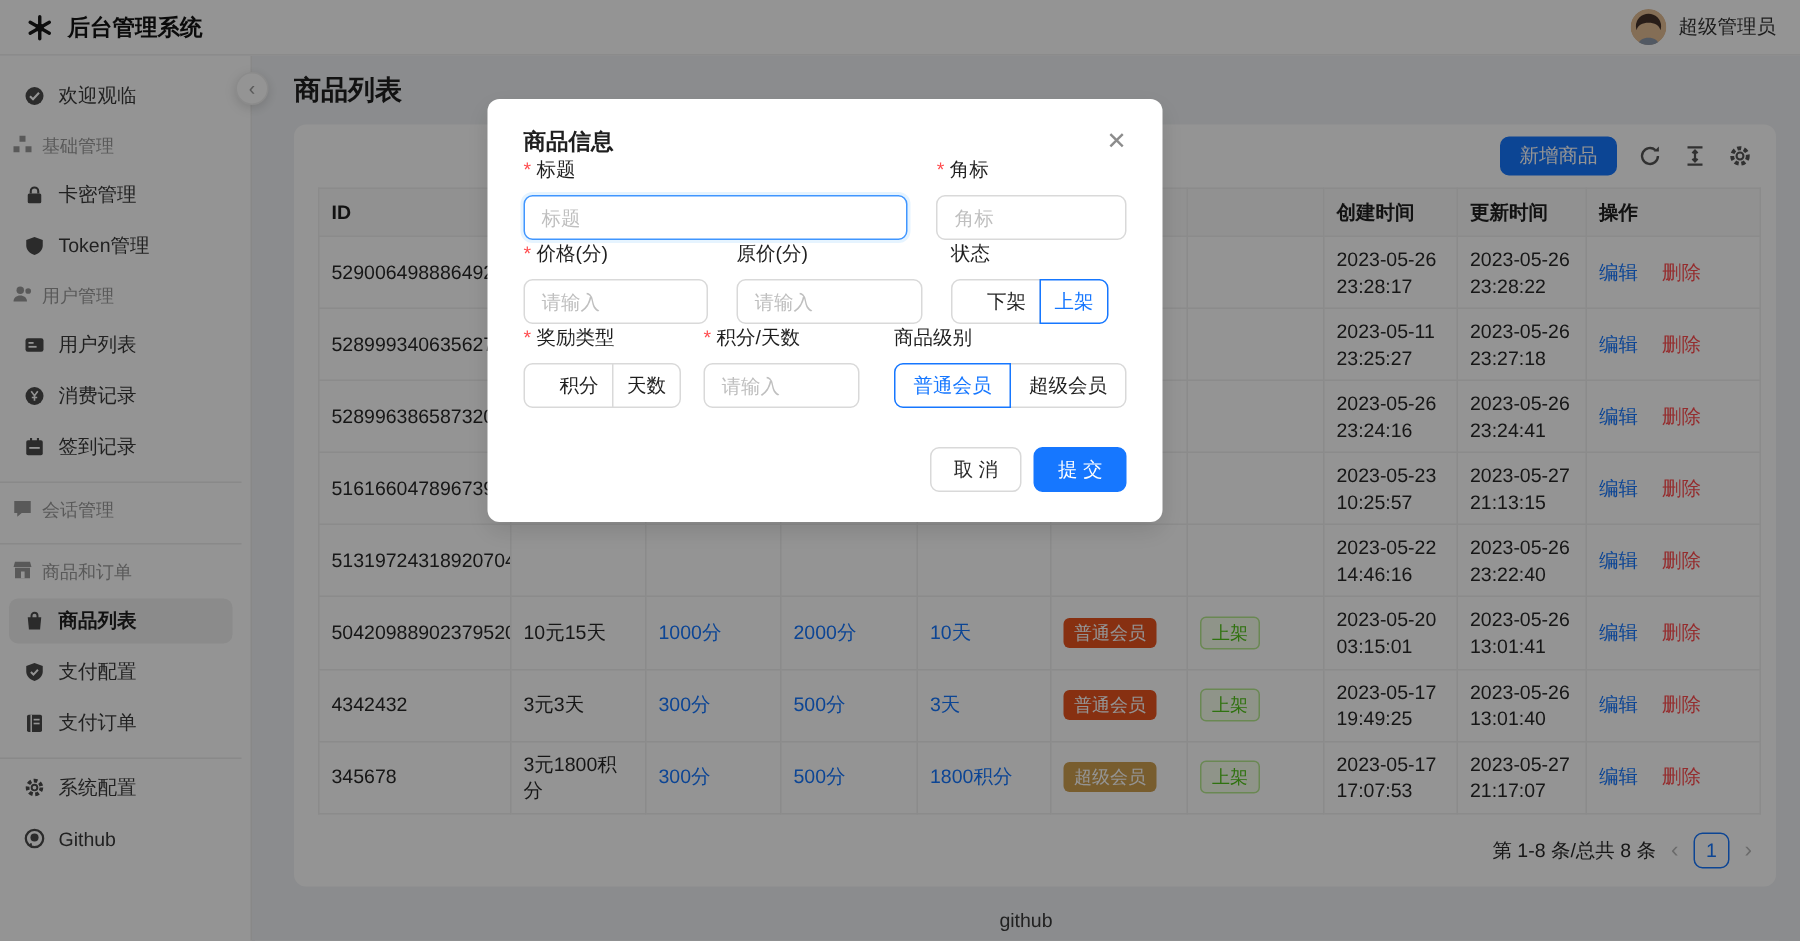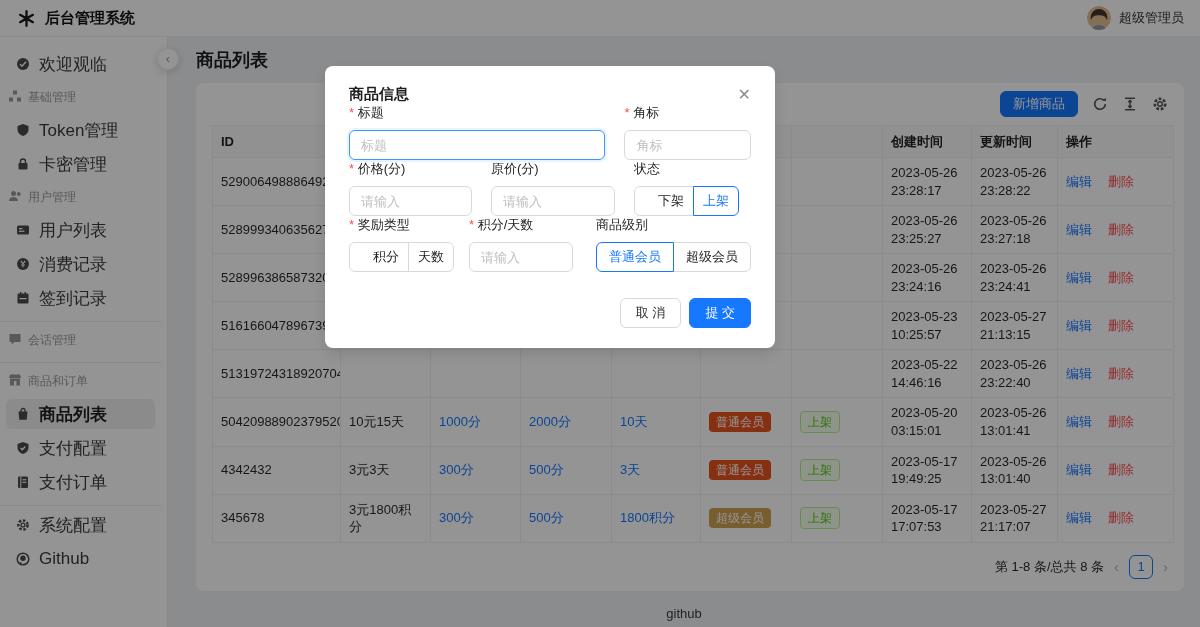--- a/index.html
+++ b/index.html
@@ -10,21 +10,21 @@
   .hd { position:fixed; top:0; left:0; right:0; height:37px; background:#fff; border-bottom:1px solid #f0f0f0;
         display:flex; align-items:center; justify-content:space-between; padding:0 16px; z-index:10;text-align:right; }
   .brand { display:flex; align-items:center; gap:8px; font-size:15px; font-weight:700; color:#141414; }
   .logo svg { display:block; }
   .user { display:flex; align-items:center; gap:8px; font-size:13px; color:#333; cursor:pointer; }
   .avatar { width:24px; height:24px; border-radius:50%; overflow:hidden; display:block; }
 
   
   .sb { position:fixed; top:37px; left:0; bottom:0; width:168px; background:#fff; border-right:1px solid #ebebeb; padding:8px 6px 0 0; z-index:5; }
   .sitem { height:30px; margin:4px 6px; padding:0 8px 0 10px; display:flex; align-items:center; gap:9px;
-           font-size:17px; color:#3a3a3a; border-radius:6px; cursor:pointer; }
+           font-size:13px; color:#3a3a3a; border-radius:6px; cursor:pointer; }
   .sitem.act { background:#efefef; font-weight:700; color:#1f1f1f; }
   .ssec { height:22px; margin-top:10px; padding:0 8px 0 8px; display:flex; align-items:flex-start; gap:6px; font-size:12px; color:#9a9a9a; }
   .sic { display:inline-flex; }
   .sdiv { border-top:1px solid #ececec; margin:8px 0 2px 0; }
 
   
   .main { margin-left:168px; padding-top:37px; height:627px; position:relative; }
   .ph { height:46px; display:flex; align-items:center; padding-left:28px; }
   .title { font-size:18px; font-weight:700; color:#1f1f1f; }
   .collapse { position:absolute; left:-11px; top:48px; width:22px; height:22px; border-radius:50%; background:#fff;
@@ -134,33 +134,33 @@
           <rect x="5" y="1.5" width="4" height="4" fill="#9a9a9a"></rect>
           <rect x="1" y="8.5" width="4" height="4" fill="#9a9a9a"></rect>
           <rect x="9" y="8.5" width="4" height="4" fill="#9a9a9a"></rect>
         </svg>
       </span>
       <span class="slb">基础管理</span>
     </div>
     <div class="sitem">
       <span class="sic">
         <svg width="14" height="14" viewBox="0 0 14 14">
-          <path d="M7 1l5.5 2v3.5c0 3.2-2.2 5.4-5.5 6.5C3.7 11.9 1.5 9.7 1.5 6.5V3z" fill="#4a4a4a"></path>
-        </svg>
-      </span>
-      <span class="slb">Token管理</span>
-    </div>
-    <div class="sitem">
-      <span class="sic">
-        <svg width="14" height="14" viewBox="0 0 14 14">
           <rect x="2.5" y="6" width="9" height="6.5" rx="1" fill="#4a4a4a"></rect>
           <path d="M4.5 6V4.5a2.5 2.5 0 015 0V6" stroke="#4a4a4a" stroke-width="1.4" fill="none"></path>
         </svg>
       </span>
       <span class="slb">卡密管理</span>
+    </div>
+    <div class="sitem">
+      <span class="sic">
+        <svg width="14" height="14" viewBox="0 0 14 14">
+          <path d="M7 1l5.5 2v3.5c0 3.2-2.2 5.4-5.5 6.5C3.7 11.9 1.5 9.7 1.5 6.5V3z" fill="#4a4a4a"></path>
+        </svg>
+      </span>
+      <span class="slb">Token管理</span>
     </div>
     <div class="ssec">
       <span class="sic">
         <svg width="14" height="14" viewBox="0 0 14 14">
           <circle cx="5.5" cy="4.5" r="2.5" fill="#9a9a9a"></circle>
           <path d="M1 12c0-2.5 2-4 4.5-4S10 9.5 10 12z" fill="#9a9a9a"></path>
           <circle cx="10.8" cy="5" r="1.9" fill="#9a9a9a"></circle>
         </svg>
       </span>
       <span class="slb">用户管理</span>
@@ -336,21 +336,21 @@
               <td class="act-cell"><span class="link">编辑</span><span class="rlink">删除</span></td>
             </tr>
             <tr>
               <td>52899934063562752</td>
               <td></td>
               <td></td>
               <td></td>
               <td></td>
               <td></td>
               <td></td>
-              <td>2023-05-26 23:25:27</td>
+              <td>2023-05-11 23:25:27</td>
               <td>2023-05-26 23:27:18</td>
               <td class="act-cell"><span class="link">编辑</span><span class="rlink">删除</span></td>
             </tr>
             <tr>
               <td>52899638658732032</td>
               <td></td>
               <td></td>
               <td></td>
               <td></td>
               <td></td>

